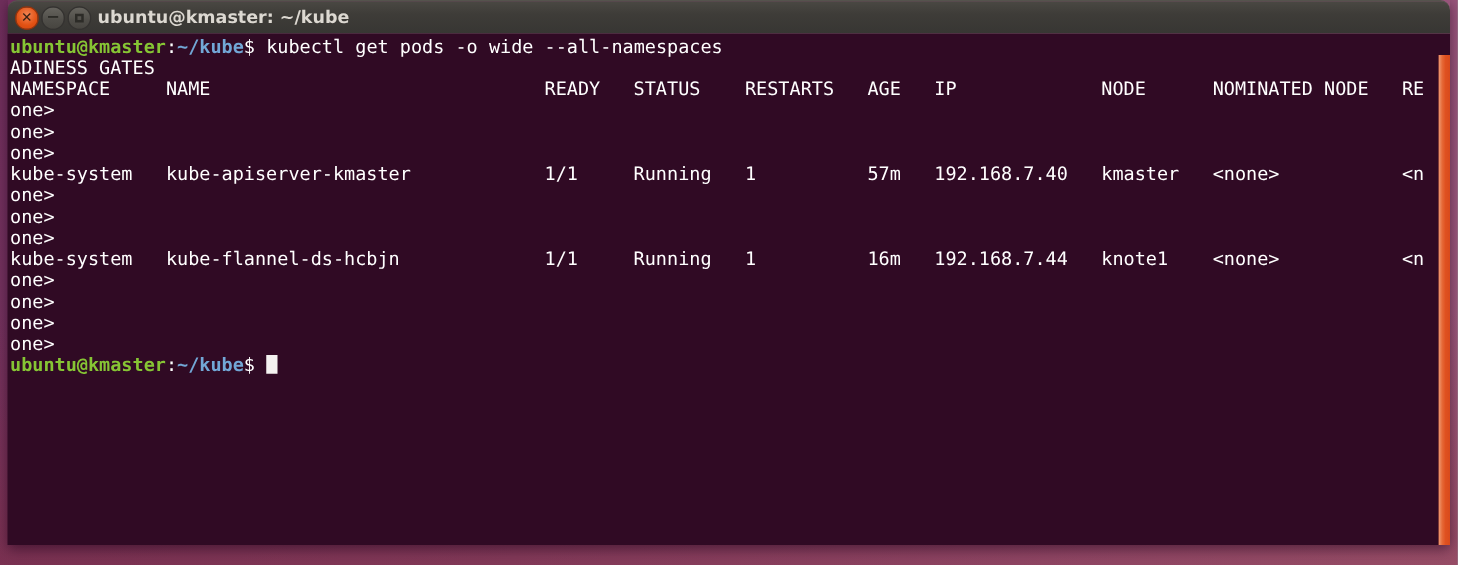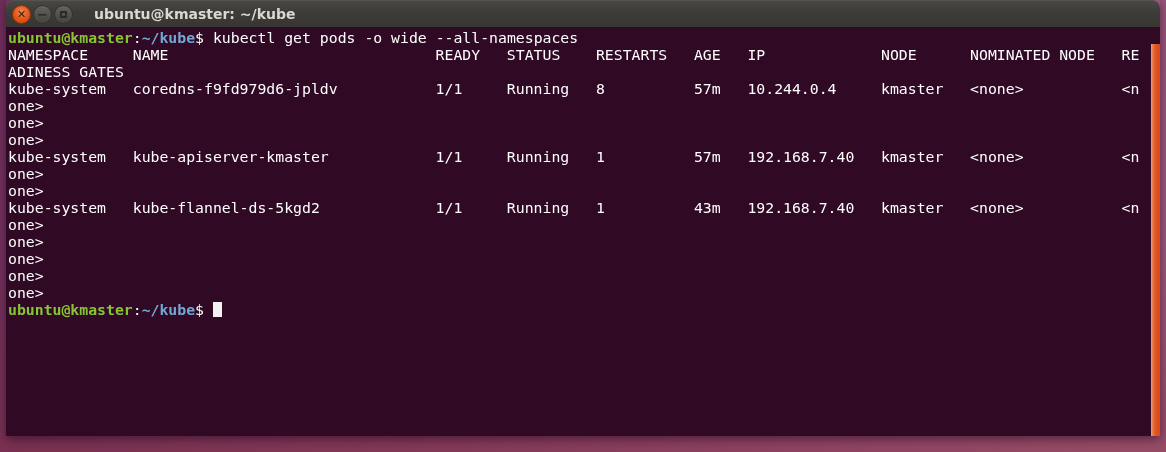--- a/index.html
+++ b/index.html
@@ -35,21 +35,21 @@
     border:1px solid #343230;
   }
   .wbtn.max{left:48px;}
   .wbtn .glyph{
     font-size:11px;line-height:1;color:#3a2013;font-weight:bold;
     font-family:"DejaVu Sans",sans-serif;transform:translateY(-0.5px);
   }
   .wbtn.min .glyph{color:#2c2b27;font-size:13px;}
   .sq{width:7px;height:7px;border:2px solid #2c2b27;box-sizing:border-box;}
   .wtitle{
-    position:absolute;left:88px;top:0;height:27px;line-height:27px;
+    position:absolute;left:72px;top:0;height:27px;line-height:27px;
     color:#dcd8d1;font-weight:bold;font-size:14px;
   }
   .screen{
     position:absolute;left:0;top:27px;width:1154px;height:409px;
     background:#300a24;overflow:hidden;box-sizing:border-box;
     padding:2px 0 0 2px;
   }
   #term{
     font-family:"DejaVu Sans Mono",monospace;
     font-size:14.8px;line-height:17px;color:#ffffff;
@@ -79,31 +79,30 @@
       <span class="glyph">−</span>
     </div>
     <div class="wbtn max">
       <span class="sq"></span>
     </div>
     <div class="wtitle">ubuntu@kmaster: ~/kube</div>
   </div>
   <div class="screen" style="background: rgb(48, 10, 36);">
     <div id="term" style="color: rgb(255, 255, 255);">
         <div class="tline"><span style="color: rgb(134, 197, 52); font-weight: bold;">ubuntu@kmaster</span><span style="color: rgb(255, 255, 255);">:</span><span style="color: rgb(114, 167, 214); font-weight: bold;">~/kube</span><span style="color: rgb(255, 255, 255);">$</span><span style="color: rgb(255, 255, 255);"> </span><span style="color: rgb(255, 255, 255);">kubectl get pods -o wide --all-namespaces</span></div>
+        <div class="tline">ADINESS GATES</div>
         <div class="tline">NAMESPACE     NAME                              READY   STATUS    RESTARTS   AGE   IP             NODE      NOMINATED NODE   RE</div>
-        <div class="tline">ADINESS GATES</div>
-        <div class="tline">kube-system   coredns-f9fd979d6-jpldv           1/1     Running   8          57m   10.244.0.4     kmaster   &lt;none&gt;           &lt;n</div>
         <div class="tline">one&gt;</div>
         <div class="tline">one&gt;</div>
         <div class="tline">one&gt;</div>
         <div class="tline">kube-system   kube-apiserver-kmaster            1/1     Running   1          57m   192.168.7.40   kmaster   &lt;none&gt;           &lt;n</div>
         <div class="tline">one&gt;</div>
         <div class="tline">one&gt;</div>
-        <div class="tline">kube-system   kube-flannel-ds-5kgd2             1/1     Running   1          43m   192.168.7.40   kmaster   &lt;none&gt;           &lt;n</div>
         <div class="tline">one&gt;</div>
+        <div class="tline">kube-system   kube-flannel-ds-hcbjn             1/1     Running   1          16m   192.168.7.44   knote1    &lt;none&gt;           &lt;n</div>
         <div class="tline">one&gt;</div>
         <div class="tline">one&gt;</div>
         <div class="tline">one&gt;</div>
         <div class="tline">one&gt;</div>
         <div class="tline"><span style="color: rgb(134, 197, 52); font-weight: bold;">ubuntu@kmaster</span><span style="color: rgb(255, 255, 255);">:</span><span style="color: rgb(114, 167, 214); font-weight: bold;">~/kube</span><span style="color: rgb(255, 255, 255);">$</span><span style="color: rgb(255, 255, 255);"> </span><span class="cursor" style="background: rgb(244, 242, 240);"></span></div>
       </div>
     <div class="scrollbar">
       <div class="thumb" style="background-color: rgb(223, 81, 32);"></div>
     </div>
   </div>

